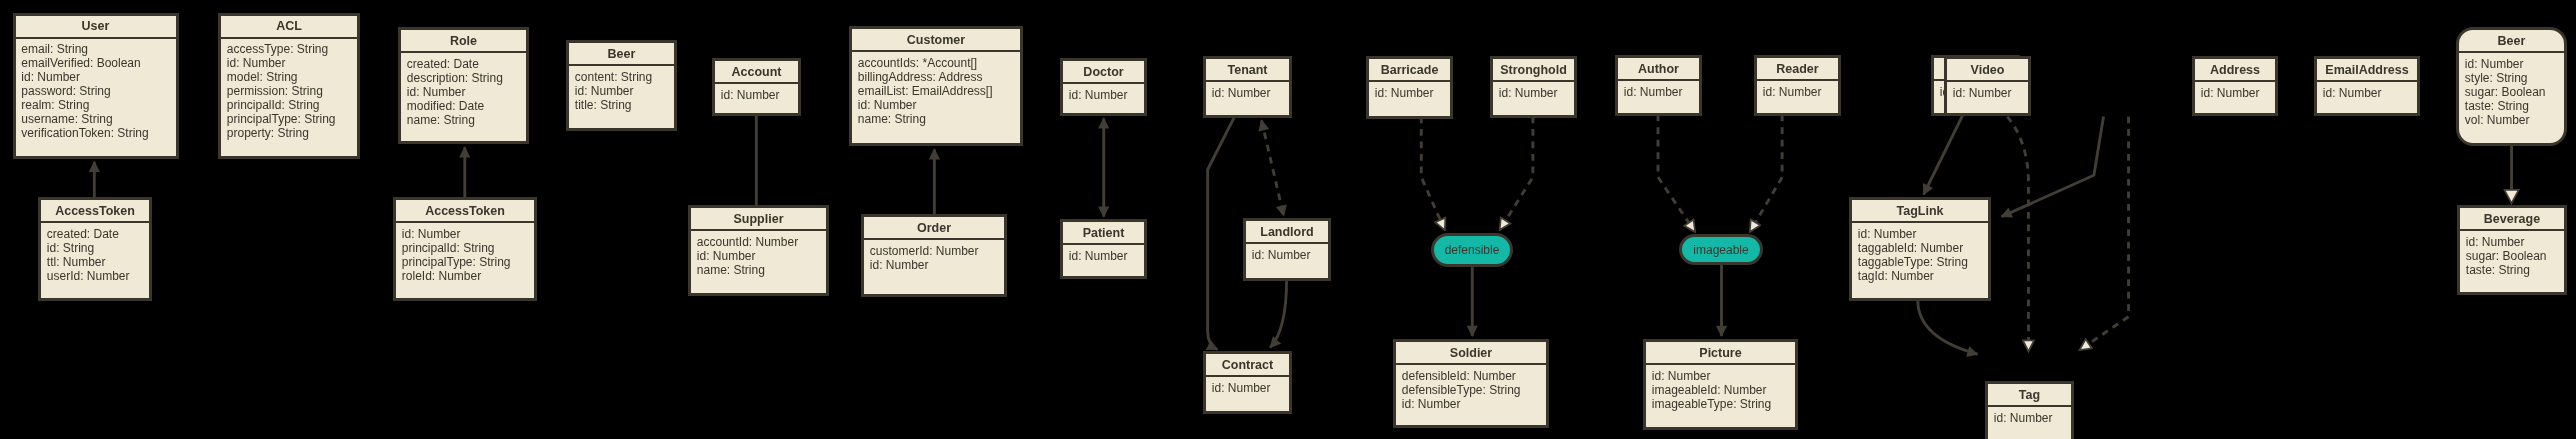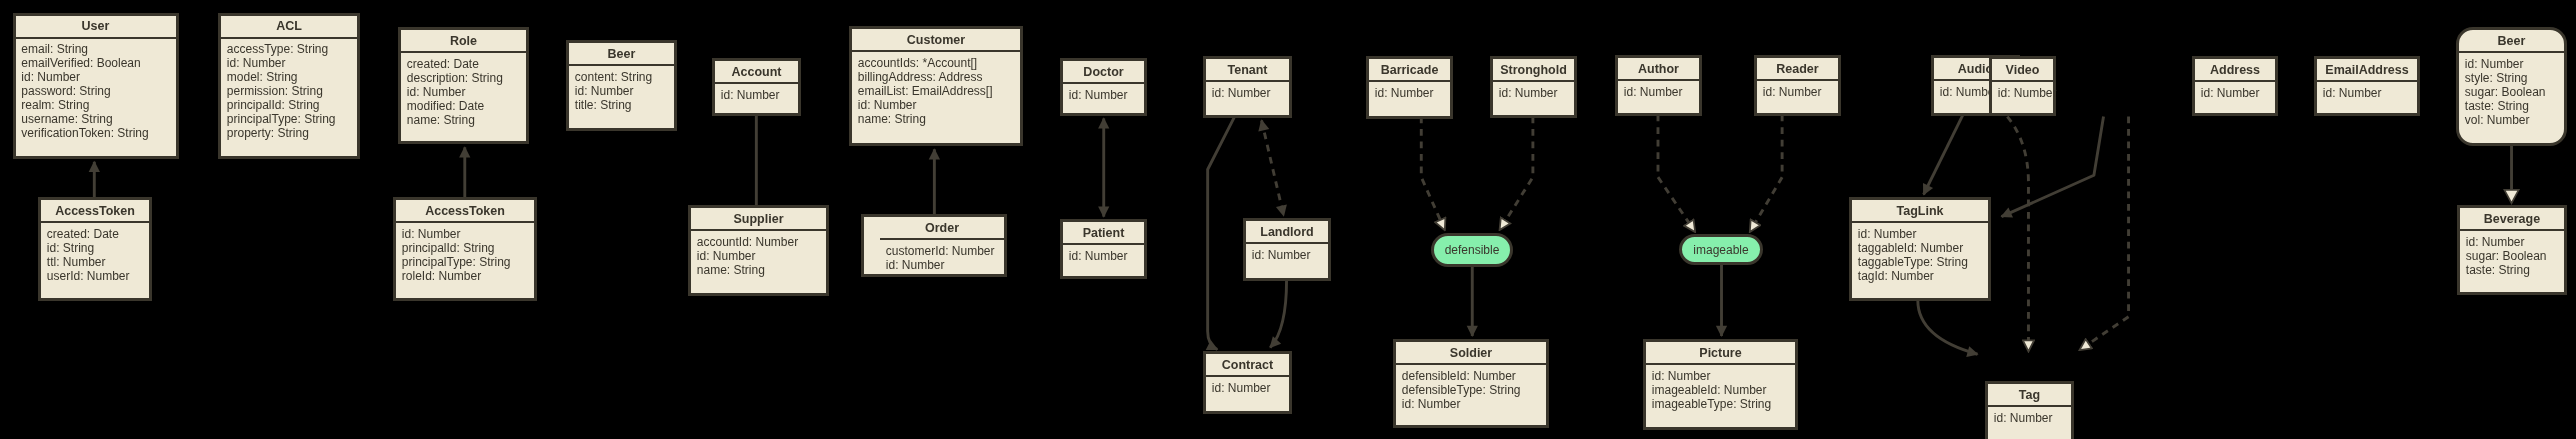--- a/index.html
+++ b/index.html
@@ -4,21 +4,21 @@
 <style>
   html,body{margin:0;padding:0;background:#000;}
   .canvas{position:relative;width:2576px;height:440px;background:#000;overflow:hidden;
           font-family:"Liberation Sans",sans-serif;}
   .edges{position:absolute;left:0;top:0;}
   .node{position:absolute;box-sizing:border-box;background:#efe9d6;border:3.8px solid #3a362c;
         color:#3a362c;}
   .node-title{font-weight:bold;font-size:12.5px;line-height:14.4px;text-align:center;
               padding:3.8px 2.9px 2.9px;border-bottom:2.9px solid #3a362c;}
   .node-attrs{font-size:12px;line-height:14px;padding:3.8px 5.8px 4.8px;white-space:pre;text-align:left;}
-  .enode{position:absolute;box-sizing:border-box;background:#86efac;border:3.8px solid #3a362c;
+  .enode{position:absolute;box-sizing:border-box;background:#14b8a6;border:3.8px solid #3a362c;
          border-radius:961px;color:#3a362c;display:flex;align-items:center;justify-content:center;
          font-size:12px;}
 </style>
 </head>
 <body>
 
 <div class="canvas">
   <svg class="edges" width="2576" height="440" viewBox="0 0 2677 457">
       <defs>
         <marker id="mFilled" viewBox="0 0 12 12" refX="10" refY="6" markerWidth="14" markerHeight="14" orient="auto-start-reverse" markerUnits="userSpaceOnUse">
@@ -120,21 +120,21 @@
         <div class="node-attrs">id: Number</div>
       </div>
       <div class="node" style="left: 1739px; top: 55px; width: 87px; height: 61px; margin-left: 15px;">
         <div class="node-title">Reader</div>
         <div class="node-attrs">id: Number</div>
       </div>
       <div class="node" style="left: 1931px; top: 55px; width: 89px; height: 61px;">
         <div class="node-title">Audio</div>
         <div class="node-attrs">id: Number</div>
       </div>
-      <div class="node" style="left: 1989px; top: 56px; width: 67px; height: 60px;">
+      <div class="node" style="left: 1944px; top: 56px; width: 87px; height: 60px;">
         <div class="node-title">Video</div>
         <div class="node-attrs">id: Number</div>
       </div>
       <div class="node" style="left: 2192px; top: 56px; width: 86px; height: 60px;">
         <div class="node-title">Address</div>
         <div class="node-attrs">id: Number</div>
       </div>
       <div class="node" style="left: 2314px; top: 56px; width: 106px; height: 60px;">
         <div class="node-title">EmailAddress</div>
         <div class="node-attrs">id: Number</div>
@@ -160,21 +160,21 @@
 principalId: String
 principalType: String
 roleId: Number</div>
       </div>
       <div class="node" style="left: 688px; top: 205px; width: 141px; height: 91px;">
         <div class="node-title">Supplier</div>
         <div class="node-attrs">accountId: Number
 id: Number
 name: String</div>
       </div>
-      <div class="node" style="left: 861px; top: 214px; width: 146px; height: 63px; padding-left: 16px;">
+      <div class="node" style="left: 861px; top: 214px; width: 146px; height: 83px;">
         <div class="node-title">Order</div>
         <div class="node-attrs">customerId: Number
 id: Number</div>
       </div>
       <div class="node" style="left: 1060px; top: 219px; width: 87px; height: 60px;">
         <div class="node-title">Patient</div>
         <div class="node-attrs">id: Number</div>
       </div>
       <div class="node" style="left: 1243px; top: 218px; width: 88px; height: 63px;">
         <div class="node-title">Landlord</div>

